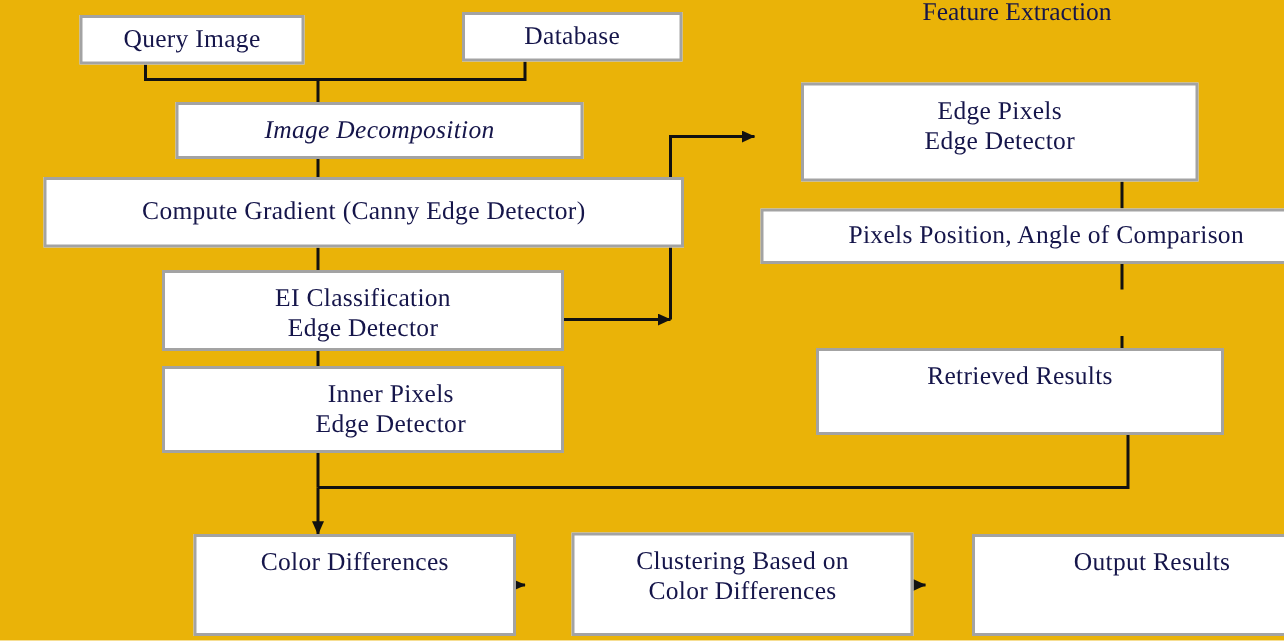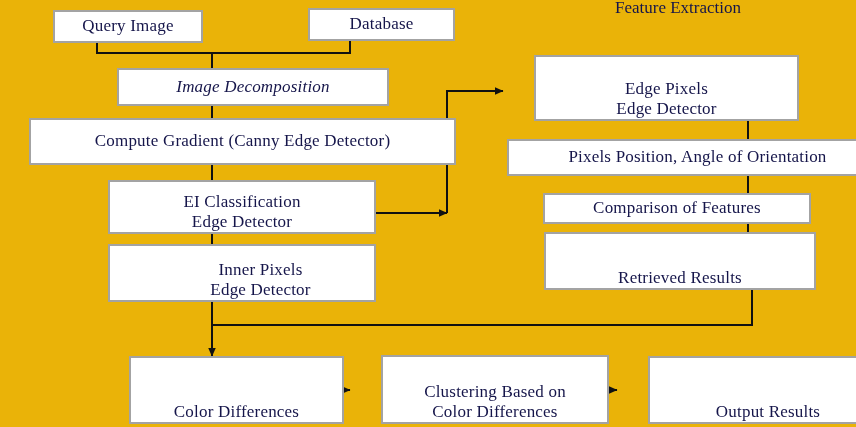--- a/index.html
+++ b/index.html
@@ -37,21 +37,21 @@
     letter-spacing: 0.2px;
     z-index: 2;
     margin-left: 31px;
   }
   .node .lbl {
     display: block;
     white-space: pre-line;
     padding: 0 6px;
   }
   .node.top-aligned {
-    align-items: flex-end;
+    align-items: flex-start;
   }
   .node.top-aligned .lbl {
     padding-top: 7px;
   }
   .free-label {
     position: absolute;
     color: #15154a;
     font-size: 17px;
     white-space: nowrap;
     z-index: 3;
@@ -128,26 +128,23 @@
     <span class="lbl">Inner Pixels
 Edge Detector</span>
   </div>
 
   <div class="node top-aligned" style="left:503px; top:55px; width:265px; height:66px;">
     <span class="lbl">Edge Pixels
 Edge Detector</span>
   </div>
 
   <div class="node" style="left:476px; top:139px; width:381px; height:37px;">
-    <span class="lbl">Pixels Position, Angle of Orientation</span>
+    <span class="lbl">Pixels Position, Angle of Comparison</span>
   </div>
 
-  <div class="node" style="left:512px; top:193px; width:268px; height:31px;">
-    <span class="lbl">Comparison of Features</span>
-  </div>
 
   <div class="node top-aligned" style="left:513px; top:232px; width:272px; height:58px;">
     <span class="lbl">Retrieved Results</span>
   </div>
 
   <div class="node top-aligned" style="left:98px; top:356px; width:215px; height:68px;">
     <span class="lbl">Color Differences</span>
   </div>
 
   <div class="node top-aligned" style="left:350px; top:355px; width:228px; height:69px;font-family:Liberation Serif, serif;">

